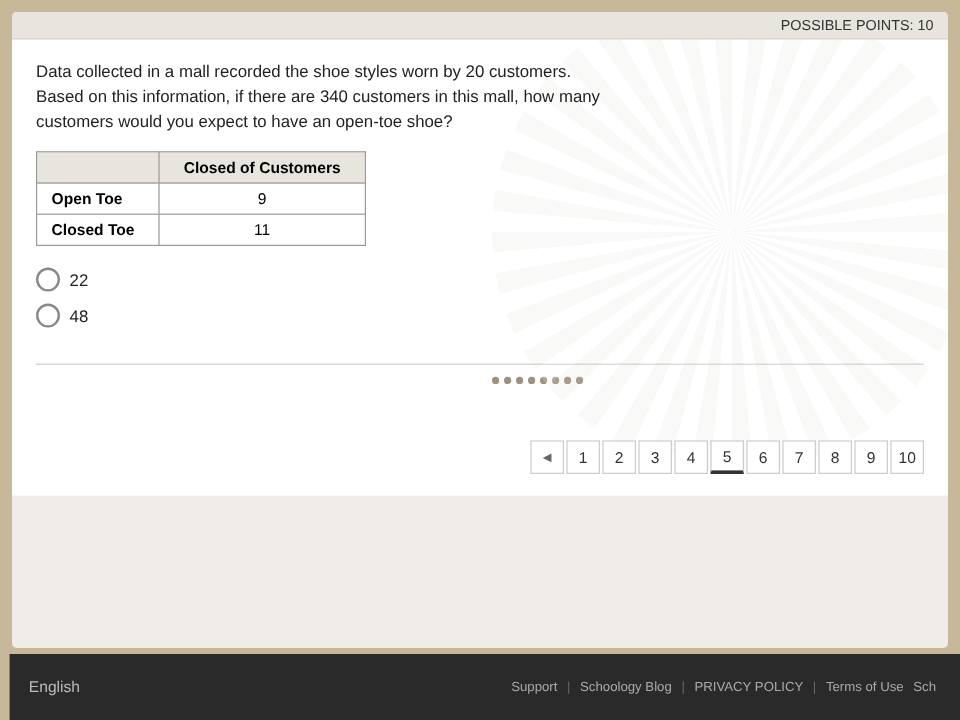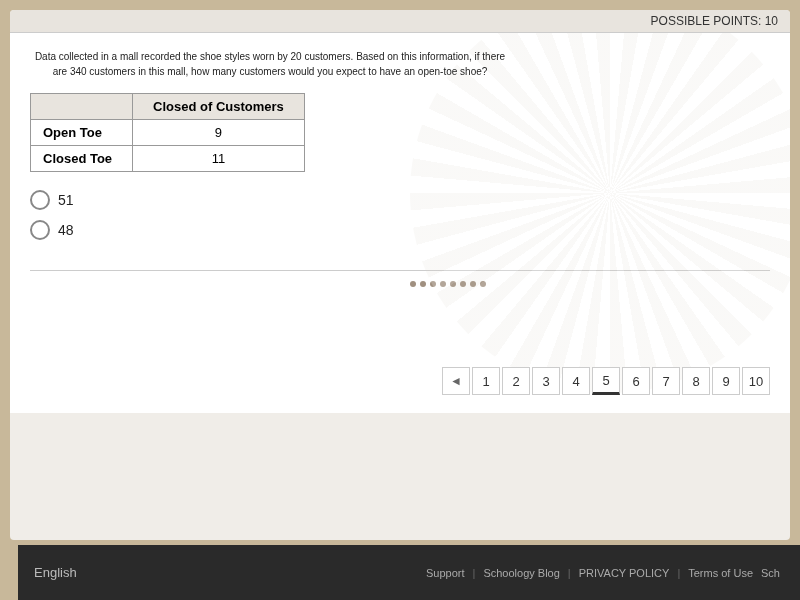--- a/index.html
+++ b/index.html
@@ -52,28 +52,27 @@
         repeating-conic-gradient(
           rgba(255,255,255,0.4) 0deg 5deg,
           rgba(220,215,205,0.3) 5deg 10deg
         );
       border-radius: 50%;
       opacity: 0.5;
       pointer-events: none;
     }
 
     .question-text {
-      font-size: 10px;
+      font-size: 14px;
       color: #222;
       line-height: 1.5;
       margin-bottom: 14px;
       max-width: 480px;
       position: relative;
       z-index: 1;
-      text-align: center;
     }
 
     .data-table {
       border-collapse: collapse;
       margin-bottom: 18px;
       position: relative;
       z-index: 1;
     }
 
     .data-table th {
@@ -187,21 +186,21 @@
       width: 6px;
       height: 6px;
       border-radius: 50%;
       background: #a09080;
       display: inline-block;
     }
 
     .footer-bar {
       position: absolute;
       bottom: 0;
-      left: 18px;
+      left: 8px;
       right: 0;
       height: 55px;
       background: #2a2a2a;
       display: flex;
       align-items: center;
       padding: 0 16px;
     }
 
     .footer-lang {
       color: #bbb;
@@ -263,21 +262,21 @@
           <td>11</td>
         </tr>
       </tbody>
     </table>
 
     <div class="options">
 
 
       <div class="option-item">
         <div class="radio-outer"></div>
-        <span class="option-label">51</span>
+        <span class="option-label">22</span>
       </div>
 
 
       <div class="option-item">
         <div class="radio-outer"></div>
         <span class="option-label">48</span>
       </div>
 
     </div>
 

